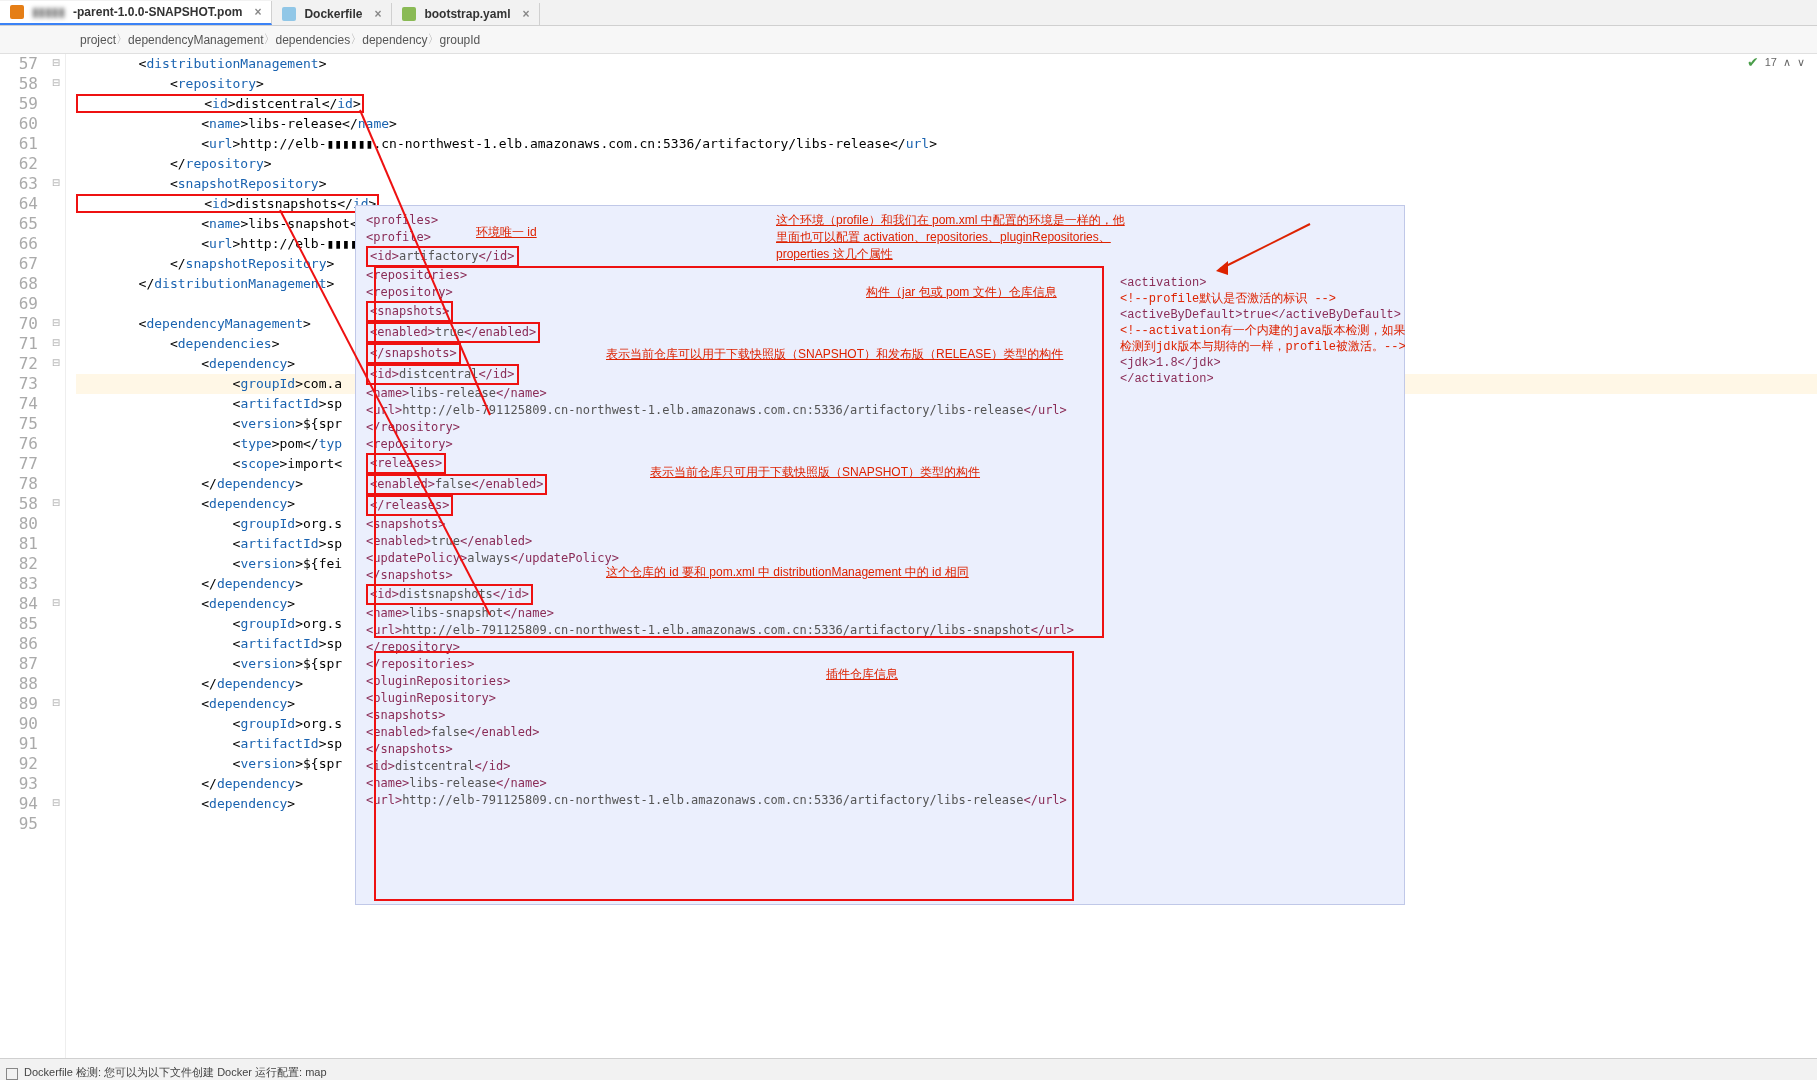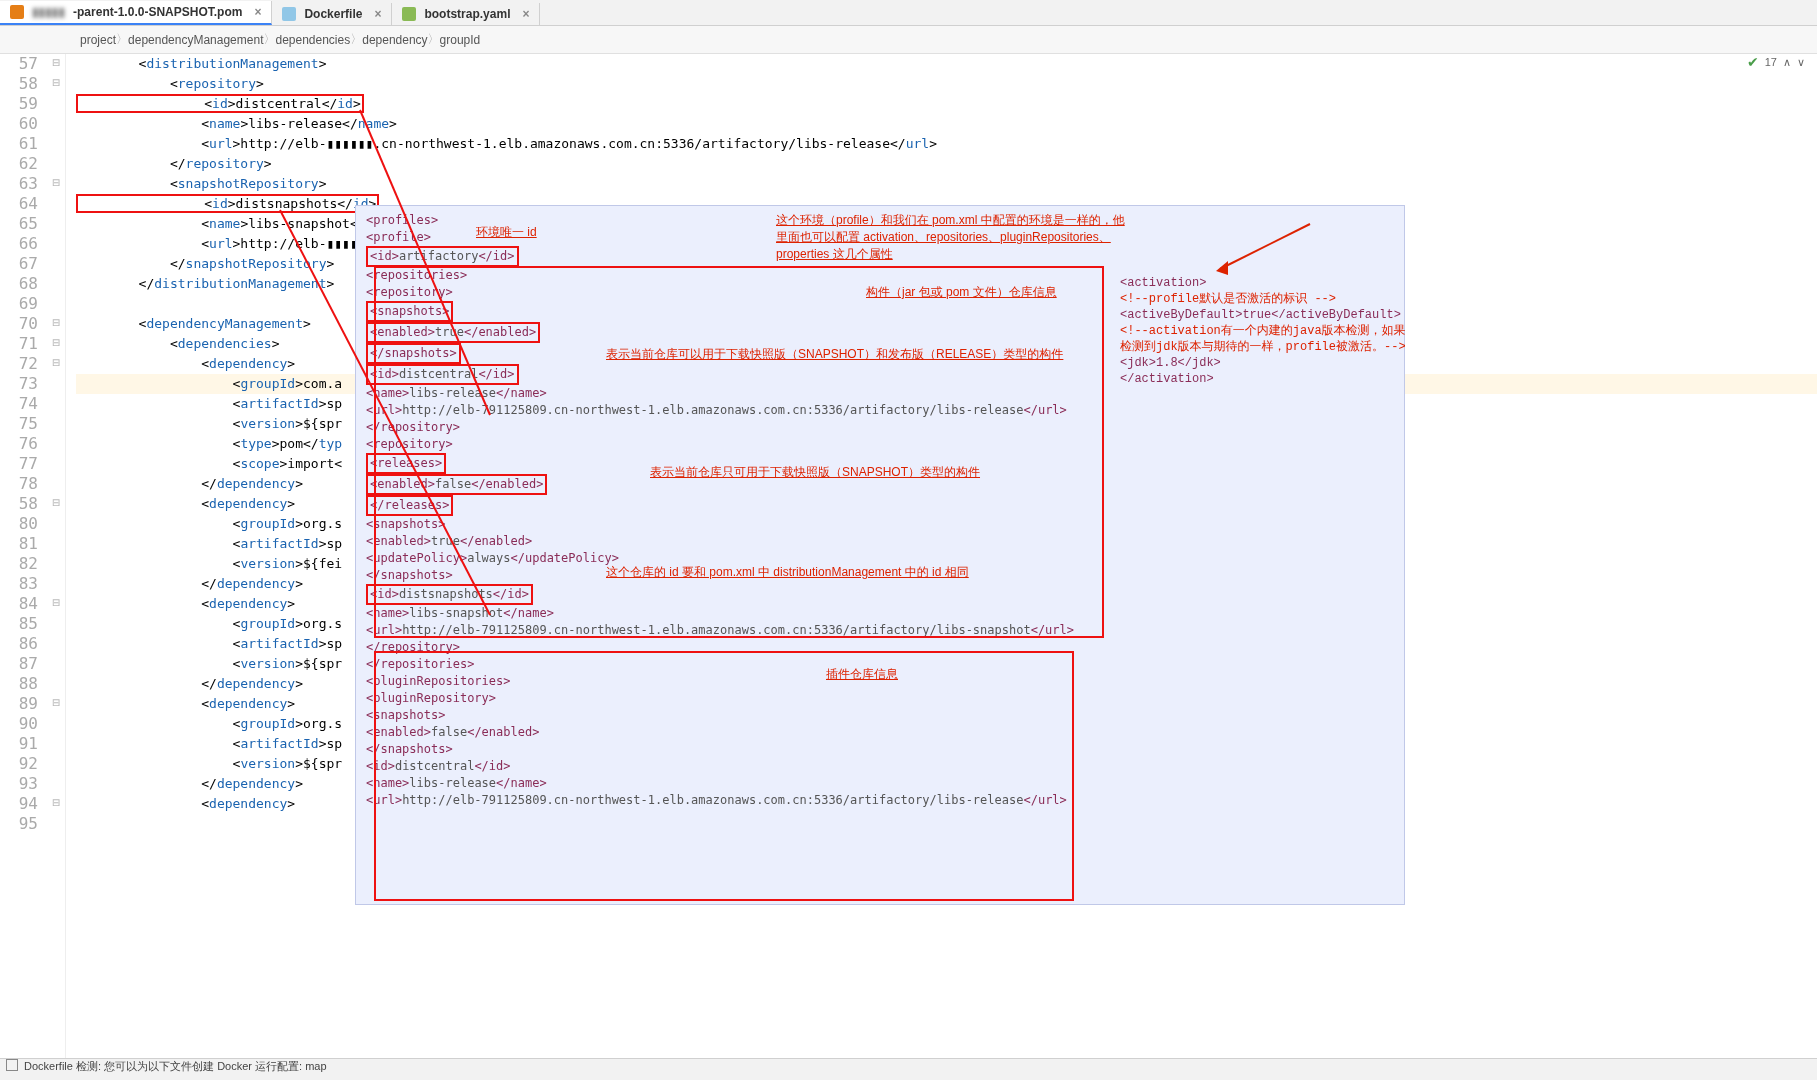--- a/index.html
+++ b/index.html
@@ -122,21 +122,21 @@
   bottom: 0;
   left: 0;
   right: 0;
   height: 22px;
   background: #f2f2f2;
   border-top: 1px solid #d0d0d0;
   font-family: -apple-system, sans-serif;
   font-size: 11px;
   color: #444;
   display: flex;
-  align-items: flex-start;
+  align-items: flex-end;
   padding: 0 6px;
   gap: 6px;
 }
 .status-bar .sq { width:12px;height:12px;border:1px solid #888;display:inline-block;}
 .annot { color:#d20; font-family: -apple-system, "PingFang SC", sans-serif; font-size:12px; white-space:normal;text-decoration:underline;}
 .red-outline { border:2px solid #e11; }
 </style>
 </head>
 <body>
 

